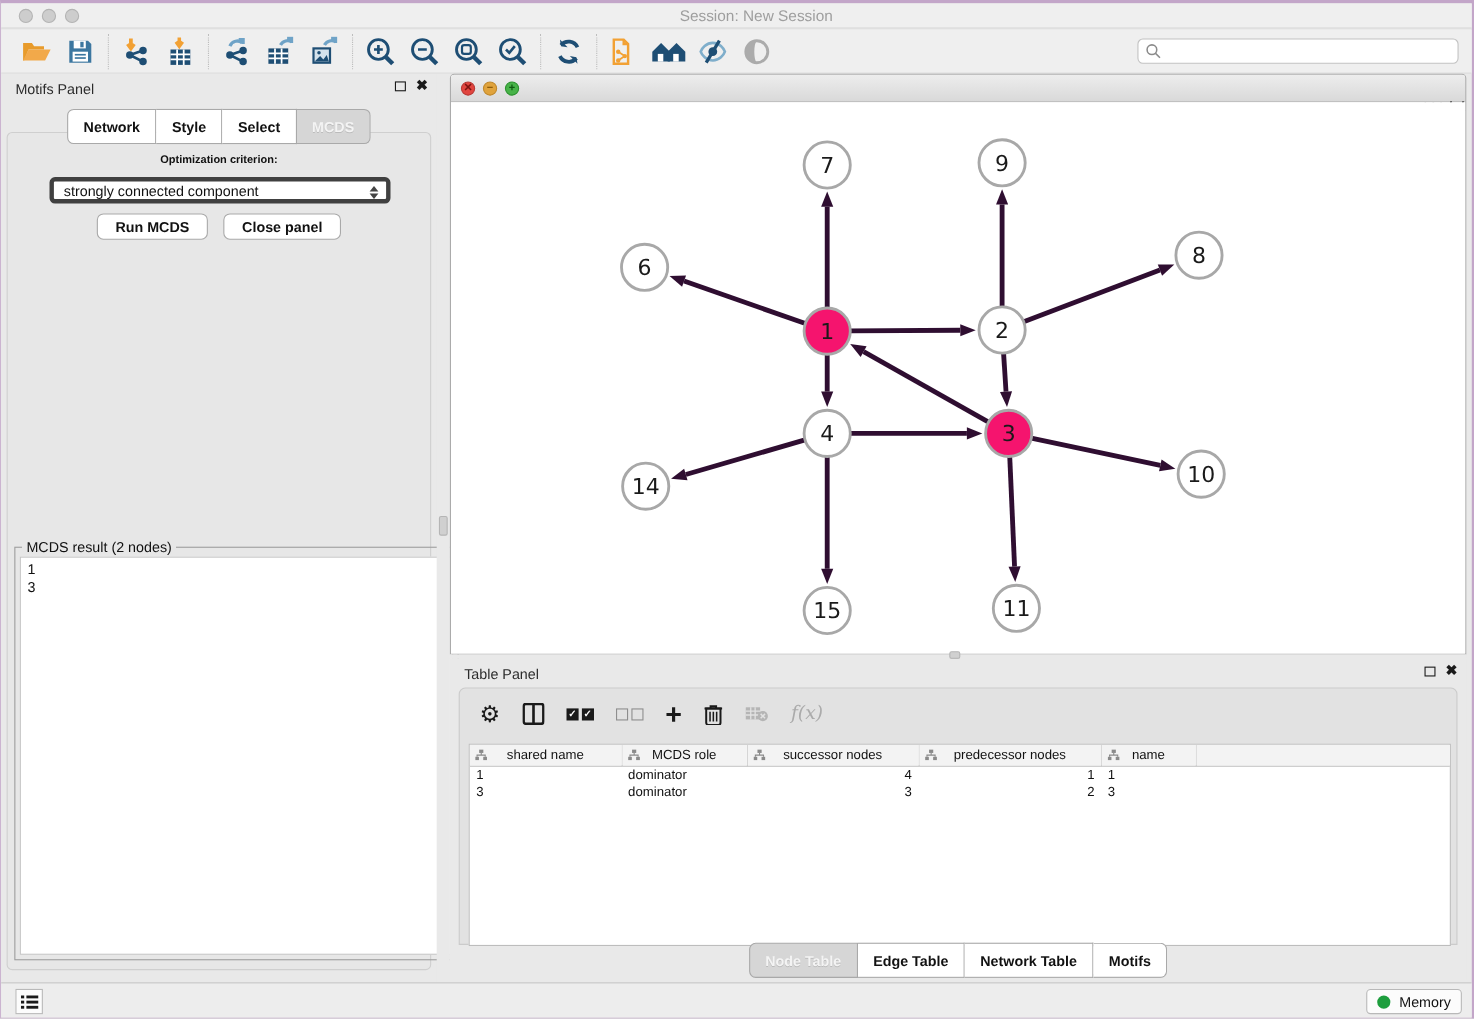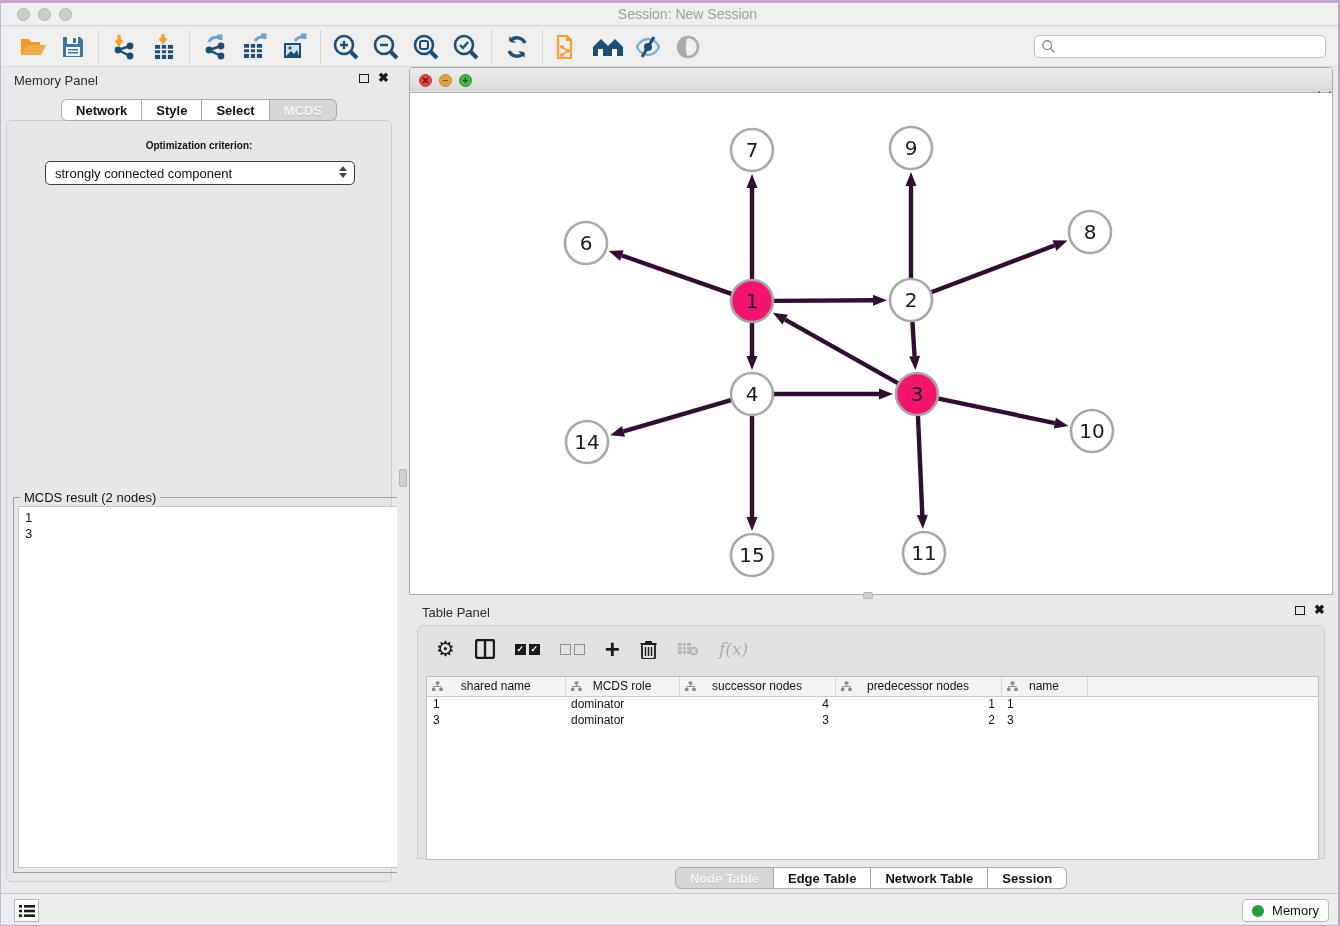--- a/index.html
+++ b/index.html
@@ -32,29 +32,29 @@
   .panel-head { position:absolute; left:0; top:0; width:100%; height:26px; }
   .panel-title { position:absolute; left:13px; top:6px; font-size:13px; color:#2B2B2B; }
   .panel-icons { position:absolute; right:8px; top:5px; display:flex; gap:9px; align-items:center; }
   .float-ic { width:10px; height:9px; border:1.6px solid #1A1A1A; }
   .close-ic { font-size:13px; font-weight:bold; color:#1A1A1A; line-height:12px; }
 
   .cp-content { position:absolute; left:5px; top:53px; width:386px; height:762px;
                 background:#E7E7E7; border:1px solid #CFCFCF; border-radius:5px; }
   .tabrow { position:absolute; left:0; width:100%; display:flex; justify-content:center; }
   .cp-tabs { top:32px; }
-  .tab { height:22px; padding:0 14px; background:#FFF; border:1px solid #A9A9A9; border-left:none;
+  .tab { height:32px; padding:0 14px; background:#FFF; border:1px solid #A9A9A9; border-left:none;
          font-size:13px; font-weight:bold; color:#111; display:flex; align-items:center; cursor:default; }
   .tab:first-child { border-left:1px solid #A9A9A9; border-radius:6px 0 0 6px; }
   .tab:last-child { border-radius:0 6px 6px 0; }
   .tab.sel { background:#D6D6D6; color:#F4F4F4; text-shadow:0 1px 0 #bbb; }
 
   .opt-label { position:absolute; left:0; top:73px; width:100%; text-align:center; font-size:10px; font-weight:bold; color:#111; }
   .combo { position:absolute; left:44px; top:94px; width:310px; height:24px; background:#FFF;
-           border:1px solid #404040; border-radius:5px; font-size:13px; color:#111;
+           border:4px solid #404040; border-radius:5px; font-size:13px; color:#111;
            display:flex; align-items:center; padding-left:9px; }
   .combo .stepper { position:absolute; right:7px; top:4px; display:flex; flex-direction:column; gap:2px; }
   .combo .stepper i { width:0; height:0; border-left:4px solid transparent; border-right:4px solid transparent; display:block; }
   .combo .stepper .up { border-bottom:5px solid #444; }
   .combo .stepper .dn { border-top:5px solid #444; }
 
   .cp-buttons { position:absolute; left:0; top:127px; width:100%; display:flex; justify-content:center; gap:14px; }
   .pushbtn { height:24px; padding:0 16px; background:#FFF; border:1px solid #A9A9A9; border-radius:6px;
              font-size:13px; font-weight:bold; color:#111; display:flex; align-items:center; cursor:default; }
 
@@ -308,40 +308,44 @@
             <circle cx="6.2" cy="6.2" r="4.4" fill="none" stroke="#8B8B8B" stroke-width="1.4"></circle>
             <path d="M9.5 9.5l4 4" stroke="#8B8B8B" stroke-width="1.4"></path>
           </svg>
       </span>
       <input placeholder="" style="">
     </div>
   </div>
 
   <div class="cpanel">
     <div class="panel-head">
-      <div class="panel-title">Memory Panel</div>
+      <div class="panel-title">Motifs Panel</div>
       <div class="panel-icons">
         <div class="float-ic"></div>
         <div class="close-ic">✖</div>
       </div>
     </div>
     <div class="cp-content"></div>
     <div class="tabrow cp-tabs" id="cp-tabs">
         <div class="tab">Network</div>
         <div class="tab">Style</div>
         <div class="tab">Select</div>
         <div class="tab sel">MCDS</div>
       </div>
     <div class="opt-label">Optimization criterion:</div>
     <div class="combo">
       <span>strongly connected component</span>
       <span class="stepper">
           <i class="up"></i>
           <i class="dn"></i>
         </span>
+    </div>
+    <div class="cp-buttons">
+      <div class="pushbtn">Run MCDS</div>
+      <div class="pushbtn">Close panel</div>
     </div>
     <div class="resultbox">
       <div class="legend">MCDS result (2 nodes)</div>
       <div class="inner">
         <pre id="result-lines">1
 3</pre>
         <div class="vscroll"></div>
       </div>
     </div>
   </div>
@@ -538,21 +542,21 @@
                 <td></td>
               </tr>
             </tbody>
           </table>
       </div>
     </div>
     <div class="tabrow tp-tabs" id="table-tabs">
         <div class="tab sel">Node Table</div>
         <div class="tab">Edge Table</div>
         <div class="tab">Network Table</div>
-        <div class="tab">Session</div>
+        <div class="tab">Motifs</div>
       </div>
   </div>
 
   <div class="statusbar">
     <div class="listbtn">
       <span>
         <svg width="16" height="14" viewBox="0 0 16 14">
             <rect x="0" y="1" width="3" height="2.6" fill="#1A1A1A"></rect>
             <rect x="5" y="1" width="11" height="2.6" fill="#1A1A1A"></rect>
             <rect x="0" y="5.7" width="3" height="2.6" fill="#1A1A1A"></rect>

